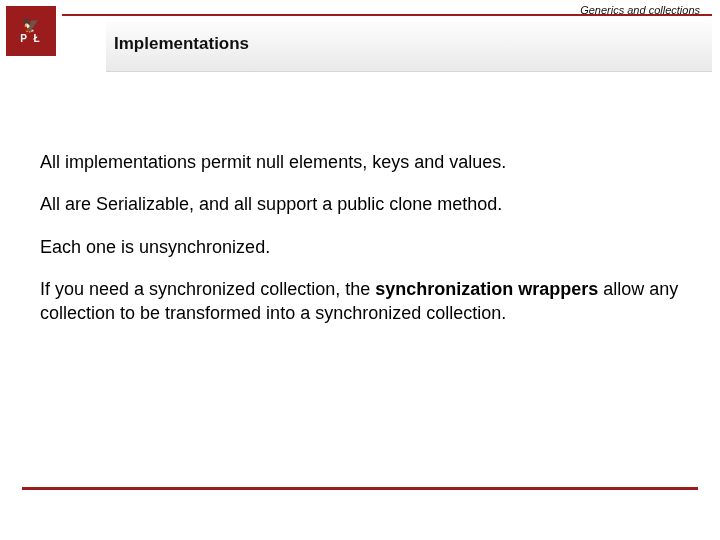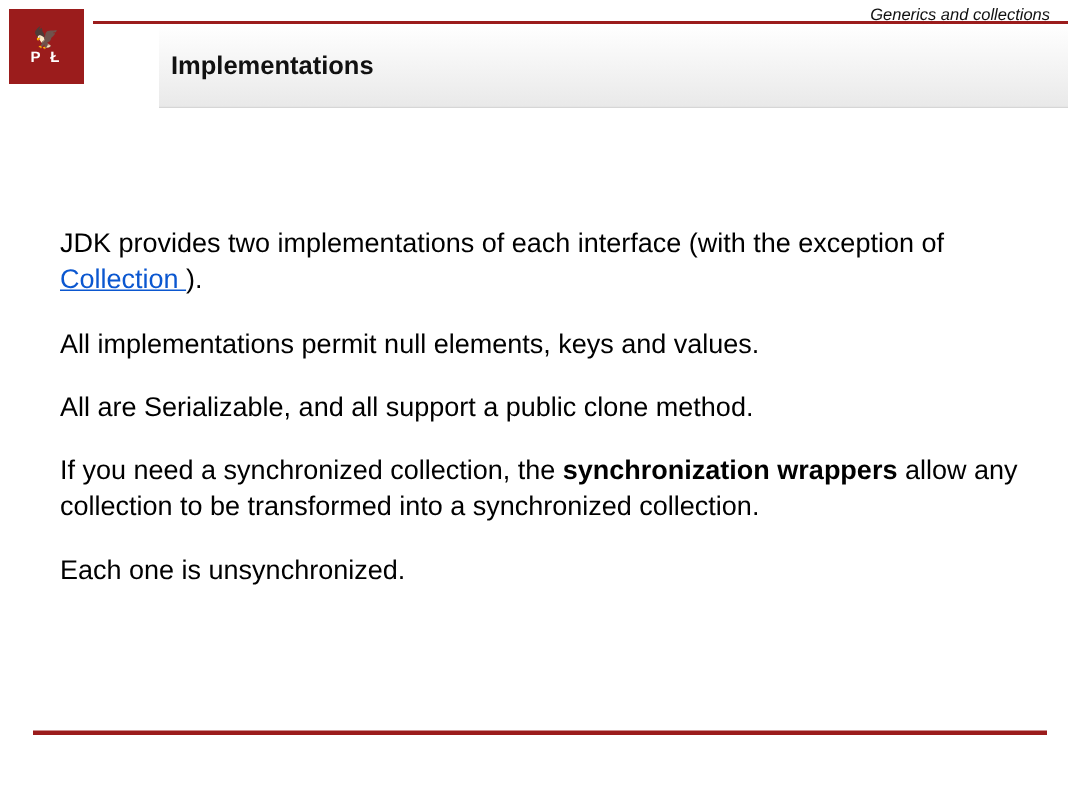--- a/index.html
+++ b/index.html
@@ -46,25 +46,22 @@
       <span class="letters">P   Ł</span>
     </div>
     <div class="red-line"></div>
     <div class="topic">Generics and collections</div>
     <div class="title-bar">
       <span class="title-text">Implementations</span>
     </div>
   </div>
 
   <div class="body">
-    <p>
-      <span>JDK  provides two implementations of each interface (with the exception of </span><a href="#" class="link">Collection </a><span>).</span>
-    </p>
     <p>All implementations permit null elements, keys and values.</p>
     <p>All are Serializable, and all support a public clone method.</p>
+    <p>Each one is unsynchronized.</p>
     <p>
       <span>If you need a synchronized collection, the </span><b>synchronization wrappers</b><span> allow any collection to be transformed into a synchronized collection.</span>
     </p>
-    <p>Each one is unsynchronized.</p>
   </div>
 
   <div class="footer-rule"></div>
 </div>
 
 </body></html>

